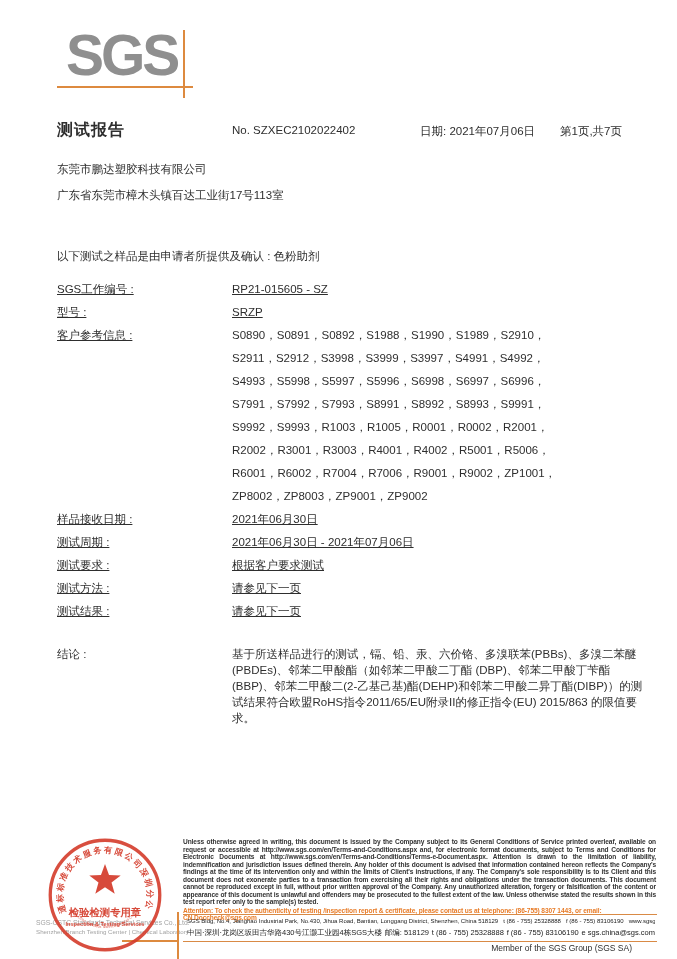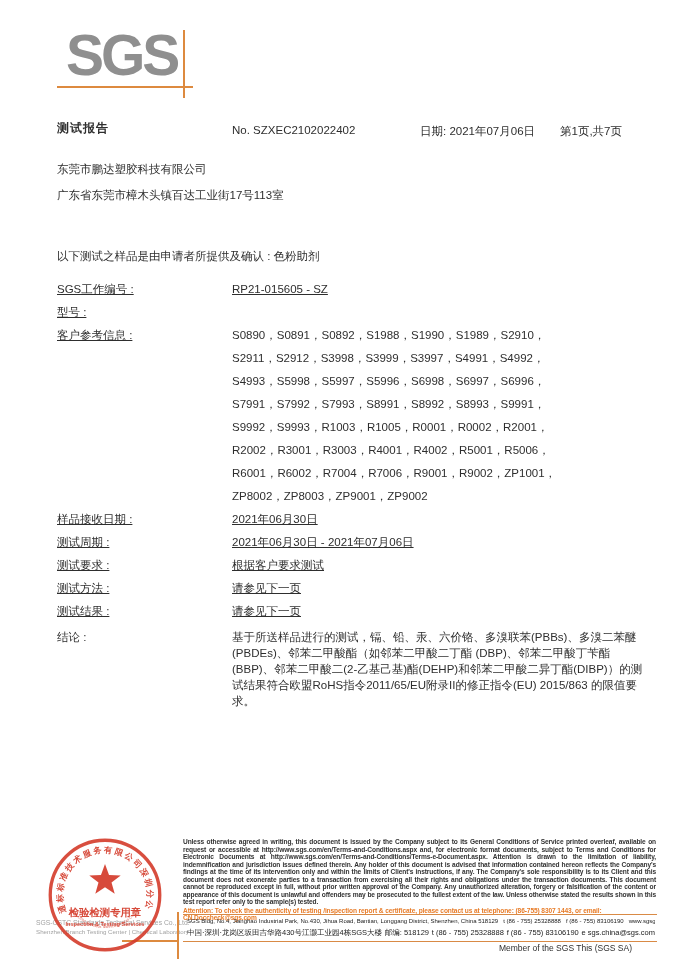--- a/index.html
+++ b/index.html
@@ -16,36 +16,36 @@
     letter-spacing:-3px; color:#8f8f8f;
   }
   .trim { position:absolute; background:#dd8a3f; }
   .trim-v-top { left:183px; top:30px;  width:2px;  height:68px; }
   .trim-h-top { left:57px;  top:86px;  width:136px; height:2px;  }
   .trim-v-bot { left:177px; top:912px; width:2px;  height:47px; }
   .trim-h-bot { left:122px; top:940px; width:56px; height:2px;  }
 
   
   .header-row { position:absolute; left:57px; top:120px; right:25px; height:22px; font-size:11.5px; }
-  .title      { position:absolute; left:0;     top:0;   font-size:12px; font-weight:bold; letter-spacing:1px; }
+  .title      { position:absolute; left:0;     top:0;   font-size:16px; font-weight:bold; letter-spacing:1px; }
   .report-no  { position:absolute; left:175px; top:4px; }
   .date       { position:absolute; left:363px; top:4px; }
   .page-info  { position:absolute; left:503px; top:4px; }
 
   .company { position:absolute; left:57px; top:156px; font-size:11.5px; line-height:26px; }
 
   
   .body { position:absolute; left:57px; top:246px; right:25px; font-size:11.5px; }
   .intro { margin-bottom:12px; line-height:20px; }
   .frow { display:flex; align-items:flex-start; }
   .frow .lbl { flex:0 0 175px; width:175px; }
   .frow .val { flex:1; }
   .r23 { line-height:23px; min-height:23px;text-decoration:underline; }
   .codes div { line-height:23px; }
-  .conclusion { margin-top:6px; }
+  .conclusion { margin-top:23px; }
   .conclusion .lbl { line-height:16px; }
   .conclusion .val { line-height:16px; width:420px; flex:0 0 420px; }
 
   
   .disclaimer {
     position:absolute; left:183px; top:838px; width:473px;
     font-size:6.6px; line-height:7.55px; font-weight:bold;
     color:#333; text-align:justify; letter-spacing:-0.1px;
   }
   .attention { color:#e87c28; margin-top:1px; text-align:left; }
@@ -87,20 +87,21 @@
   <div class="body">
     <div class="intro">以下测试之样品是由申请者所提供及确认 : 色粉助剂</div>
 
     <div class="frow r23">
       <span class="lbl">SGS工作编号 :</span>
       <span class="val">RP21-015605 - SZ</span>
     </div>
 
     <div class="frow r23">
       <span class="lbl">型号 :</span>
+      <span class="val">SRZP</span>
     </div>
 
     <div class="frow">
       <span class="lbl r23">客户参考信息 :</span>
       <span class="val codes">
         <div>S0890，S0891，S0892，S1988，S1990，S1989，S2910，</div>
         <div>S2911，S2912，S3998，S3999，S3997，S4991，S4992，</div>
         <div>S4993，S5998，S5997，S5996，S6998，S6997，S6996，</div>
         <div>S7991，S7992，S7993，S8991，S8992，S8993，S9991，</div>
         <div>S9992，S9993，R1003，R1005，R0001，R0002，R2001，</div>
@@ -155,21 +156,21 @@
     </div>
     <div class="addr-row2">
       <span>中国·深圳·龙岗区坂田吉华路430号江灏工业园4栋SGS大楼</span>
       <span>邮编: 518129</span>
       <span>t (86 - 755) 25328888</span>
       <span>f (86 - 755) 83106190</span>
       <span>e sgs.china@sgs.com</span>
     </div>
   </div>
 
-  <div class="member">Member of the SGS This (SGS SA)</div>
+  <div class="member">Member of the SGS Group (SGS SA)</div>
 
   <div class="co-lines">
     <div>SGS-CSTC Standards Technical Services Co., Ltd.</div>
     <div class="l2">Shenzhen Branch Testing Center | Chemical Laboratory</div>
   </div>
 
   <div class="trim trim-v-bot"></div>
   <div class="trim trim-h-bot"></div>
 
   <svg class="stamp" viewBox="0 0 120 120">

